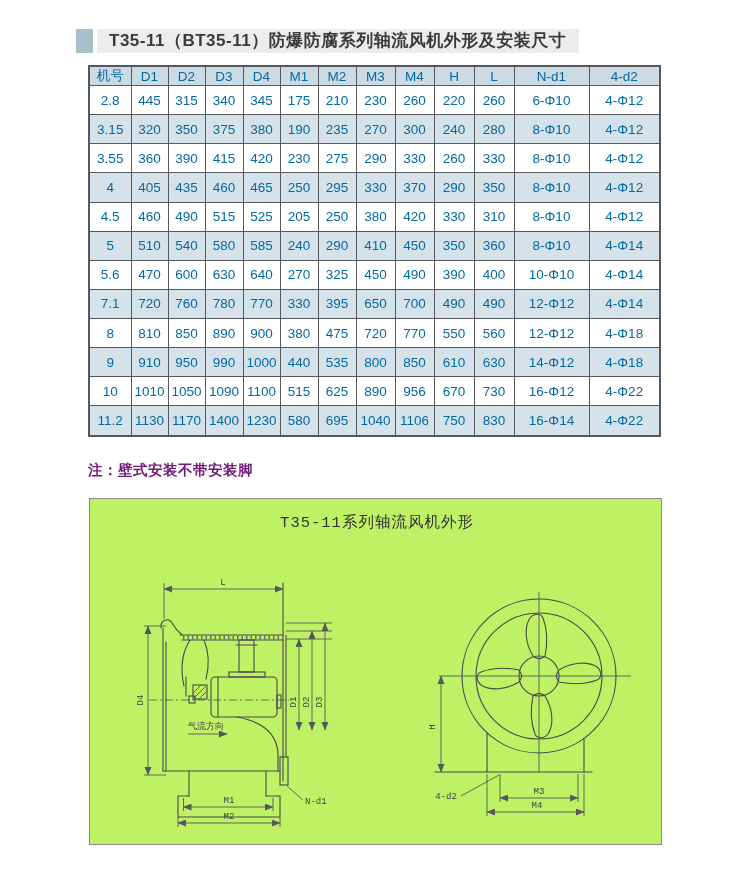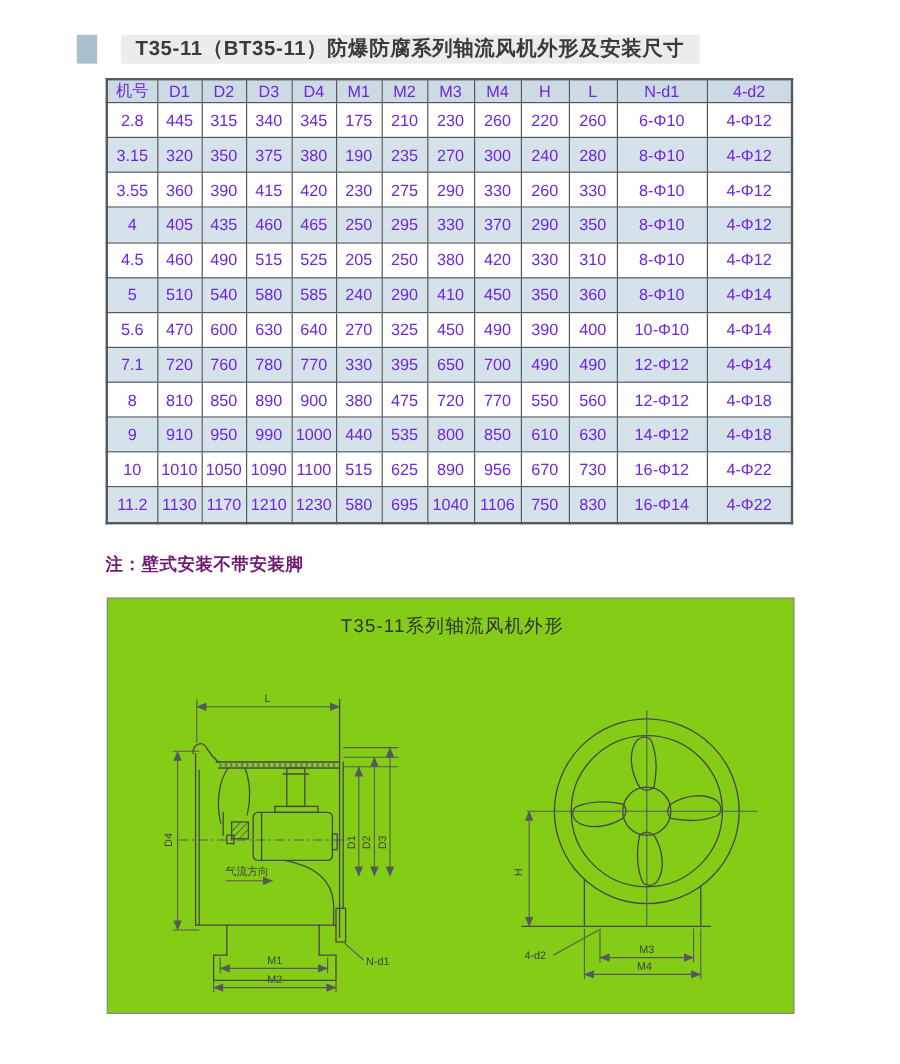--- a/index.html
+++ b/index.html
@@ -1,44 +1,44 @@
 <!DOCTYPE html>
 <html><head>
 <meta charset="utf-8">
 <style>
   html,body{margin:0;padding:0;}
   body{
     width:750px;height:887px;background:#ffffff;position:relative;
     font-family:"Liberation Sans","DejaVu Sans",sans-serif;color:#3c3c3c;
   }
   
-  .section-header{position:absolute;left:64px;top:29px;display:flex;align-items:center;gap:16px;}
+  .section-header{position:absolute;left:76px;top:29px;display:flex;align-items:center;}
   .section-marker{width:17px;height:24px;background:#a9bfcb;flex:0 0 auto;}
   .section-title{
     background:#ececec;height:24px;line-height:24px;margin-left:4px;
     padding:0 12px;width:458px;font-size:17px;font-weight:bold;color:#3a3a3a;
     letter-spacing:0.5px;white-space:nowrap;
   }
   
   .table-wrap{position:absolute;left:88px;top:65px;width:571px;}
   table.dims{
     width:571px;height:372px;border-collapse:collapse;table-layout:fixed;
-    font-size:13.5px;color:#6d28d9;border:2px solid #55595e;
+    font-size:13.5px;color:#0369a1;border:2px solid #55595e;
   }
   table.dims th,table.dims td{
     border:1px solid #55595e;text-align:center;vertical-align:middle;
     padding:0;font-weight:normal;overflow:hidden;white-space:nowrap;
   }
   table.dims thead th{background:#ccdae4;}
   table.dims tbody tr:nth-child(even) td{background:#d6e2ea;}
   table.dims tbody tr:nth-child(odd) td{background:#ffffff;}
   
   .note{position:absolute;left:88px;top:461px;font-size:14.5px;font-weight:bold;color:#701a75;letter-spacing:0.5px;}
   
-  .diagram-panel{position:absolute;left:89px;top:498px;width:571px;height:345px;border:1px solid #8a8a8a;background:#84cc16;}
+  .diagram-panel{position:absolute;left:89px;top:498px;width:571px;height:345px;border:1px solid #8a8a8a;background:#bef264;font-family:Liberation Mono, monospace;}
   .diagram-panel svg{display:block;}
   .draw{stroke:#46484a;stroke-width:1.1;fill:none;stroke-linecap:round;}
   .dim,.ext{stroke:#55585c;stroke-width:0.9;fill:none;}
   .cl{stroke:#55585c;stroke-width:0.8;fill:none;stroke-dasharray:8 3 2 3;}
   .lbl{font-size:9px;fill:#3f4144;}
   .lbl-cn{font-size:9px;fill:#3f4144;}
   .dg-title{font-size:15.5px;fill:#333;letter-spacing:1px;}
 </style>
 </head>
 <body>
@@ -245,21 +245,21 @@
           <td>956</td>
           <td>670</td>
           <td>730</td>
           <td>16-Φ12</td>
           <td>4-Φ22</td>
         </tr>
         <tr>
           <td>11.2</td>
           <td>1130</td>
           <td>1170</td>
-          <td>1210</td>
+          <td>1400</td>
           <td>1230</td>
           <td>580</td>
           <td>695</td>
           <td>1040</td>
           <td>1106</td>
           <td>750</td>
           <td>830</td>
           <td>16-Φ14</td>
           <td>4-Φ22</td>
         </tr>

